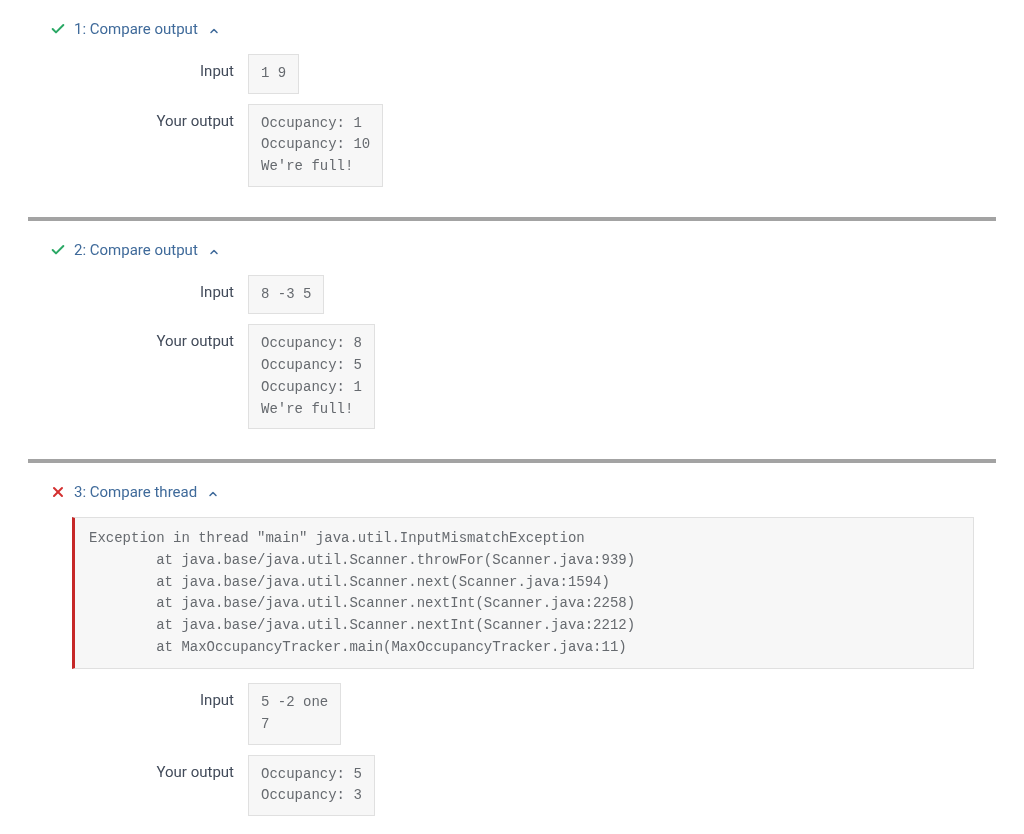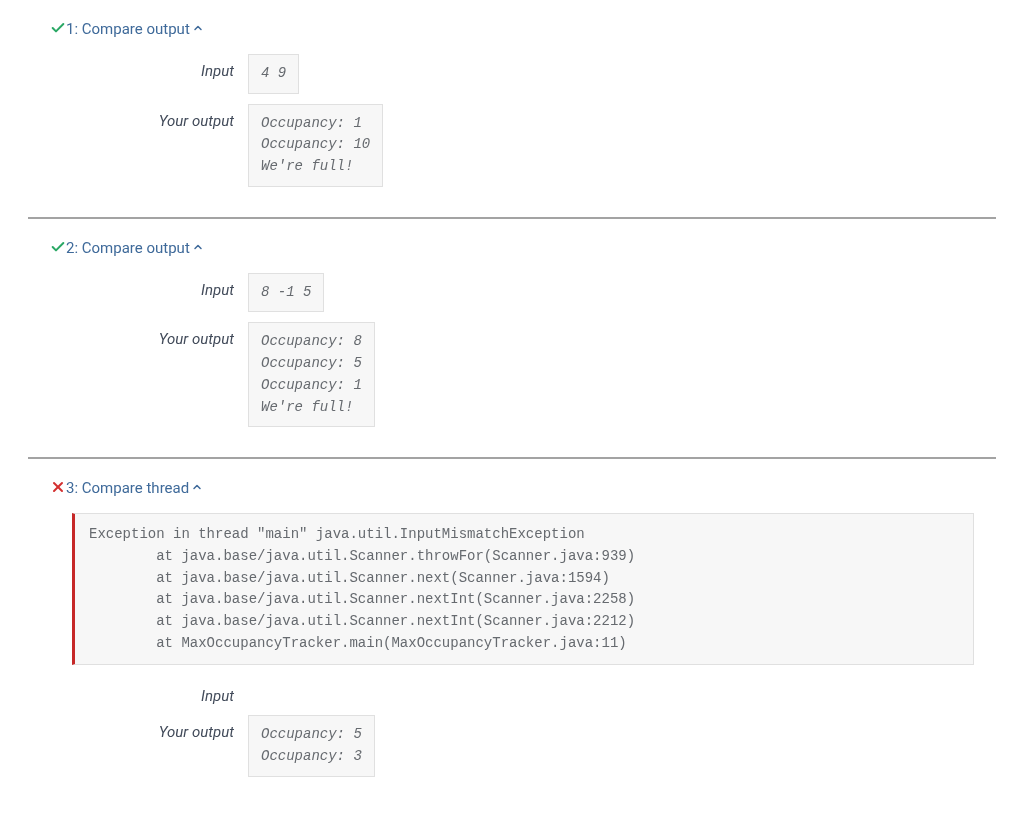--- a/index.html
+++ b/index.html
@@ -10,30 +10,31 @@
     font-size: 15px;
     color: #424b5a;
     background: #fff;
     width: 1024px;
     height: 834px;
   }
   .container {
     padding: 0;
   }
   .test-block {
-    border-top: 2px solid #a3a3a3;
+    border-top: 4px solid #a3a3a3;
     padding: 20px 0 20px 0;
     margin: 0 28px;
   }
   .test-block:first-child {
     border-top: none;
   }
   .test-header {
     display: flex;
-    align-items: flex-start;
+    align-items: center;
+    gap: 8px;
     margin-bottom: 16px;
     margin-left: 22px;
     cursor: pointer;
   }
   .icon-pass, .icon-fail {
     width: 16px;
     height: 16px;
     flex-shrink: 0;
   }
   .icon-pass { color: #2aa865; }
@@ -45,21 +46,20 @@
   .chevron {
     width: 12px;
     height: 12px;
     margin-left: 2px;
   }
   .row {
     display: flex;
     align-items: flex-start;
     margin: 10px 0;
     margin-left: 22px;
-    font-style: italic;
   }
   .row-label {
     width: 198px;
     text-align: right;
     padding-right: 14px;
     padding-top: 8px;
     color: #424b5a;
     font-size: 15px;
     flex-shrink: 0;
   }
@@ -102,21 +102,21 @@
       </span>
       <span class="test-title">1: Compare output</span>
       <span class="chevron">
         <svg viewBox="0 0 24 24" fill="none" stroke="#3f6a9a" stroke-width="3" stroke-linecap="round" stroke-linejoin="round">
             <polyline points="18 15 12 9 6 15"></polyline>
           </svg>
       </span>
     </div>
     <div class="row">
       <div class="row-label">Input</div>
-      <div class="code-box">4 9</div>
+      <div class="code-box">1 9</div>
     </div>
     <div class="row">
       <div class="row-label">Your output</div>
       <div class="code-box">Occupancy: 1
 Occupancy: 10
 We're full!</div>
     </div>
   </div>
 
   <div class="test-block">
@@ -128,21 +128,21 @@
       </span>
       <span class="test-title">2: Compare output</span>
       <span class="chevron">
         <svg viewBox="0 0 24 24" fill="none" stroke="#3f6a9a" stroke-width="3" stroke-linecap="round" stroke-linejoin="round">
             <polyline points="18 15 12 9 6 15"></polyline>
           </svg>
       </span>
     </div>
     <div class="row">
       <div class="row-label">Input</div>
-      <div class="code-box">8 -1 5</div>
+      <div class="code-box">8 -3 5</div>
     </div>
     <div class="row">
       <div class="row-label">Your output</div>
       <div class="code-box">Occupancy: 8
 Occupancy: 5
 Occupancy: 1
 We're full!</div>
     </div>
   </div>
 
@@ -162,20 +162,22 @@
       </span>
     </div>
     <div class="error-box">Exception in thread "main" java.util.InputMismatchException
         at java.base/java.util.Scanner.throwFor(Scanner.java:939)
         at java.base/java.util.Scanner.next(Scanner.java:1594)
         at java.base/java.util.Scanner.nextInt(Scanner.java:2258)
         at java.base/java.util.Scanner.nextInt(Scanner.java:2212)
         at MaxOccupancyTracker.main(MaxOccupancyTracker.java:11)</div>
     <div class="row">
       <div class="row-label">Input</div>
+      <div class="code-box">5 -2 one
+7</div>
     </div>
     <div class="row">
       <div class="row-label">Your output</div>
       <div class="code-box">Occupancy: 5
 Occupancy: 3</div>
     </div>
   </div>
 
 </div>
 

